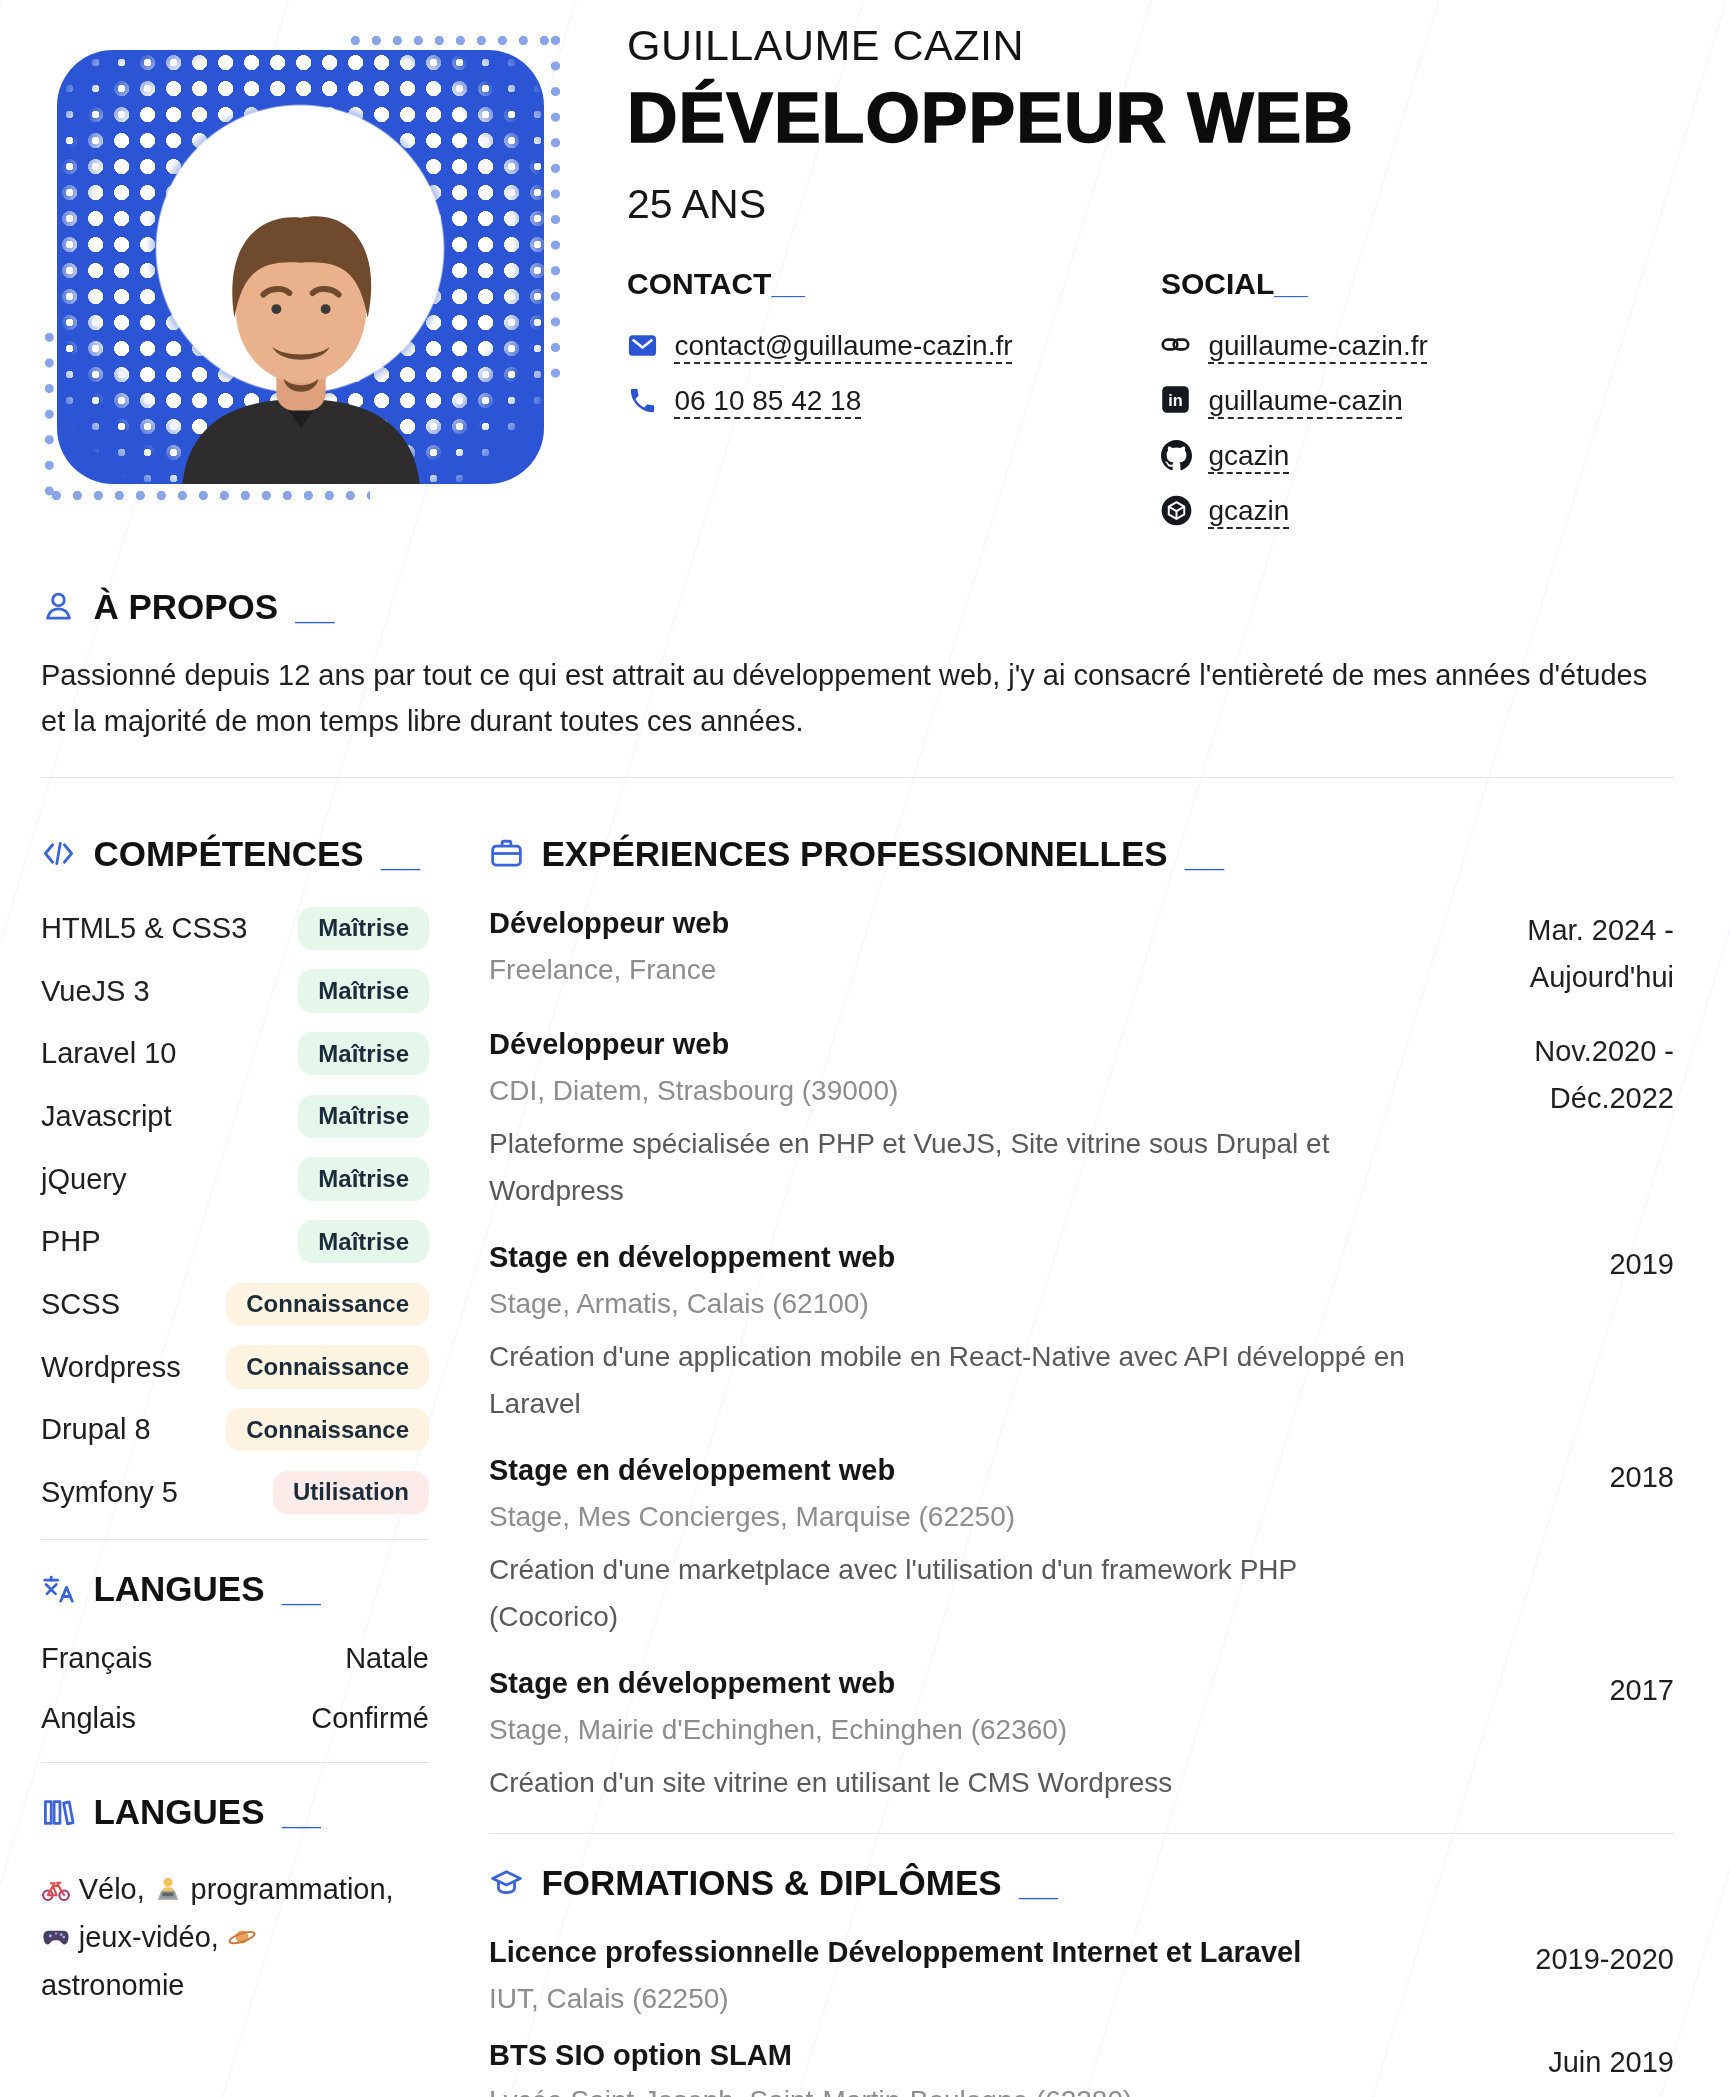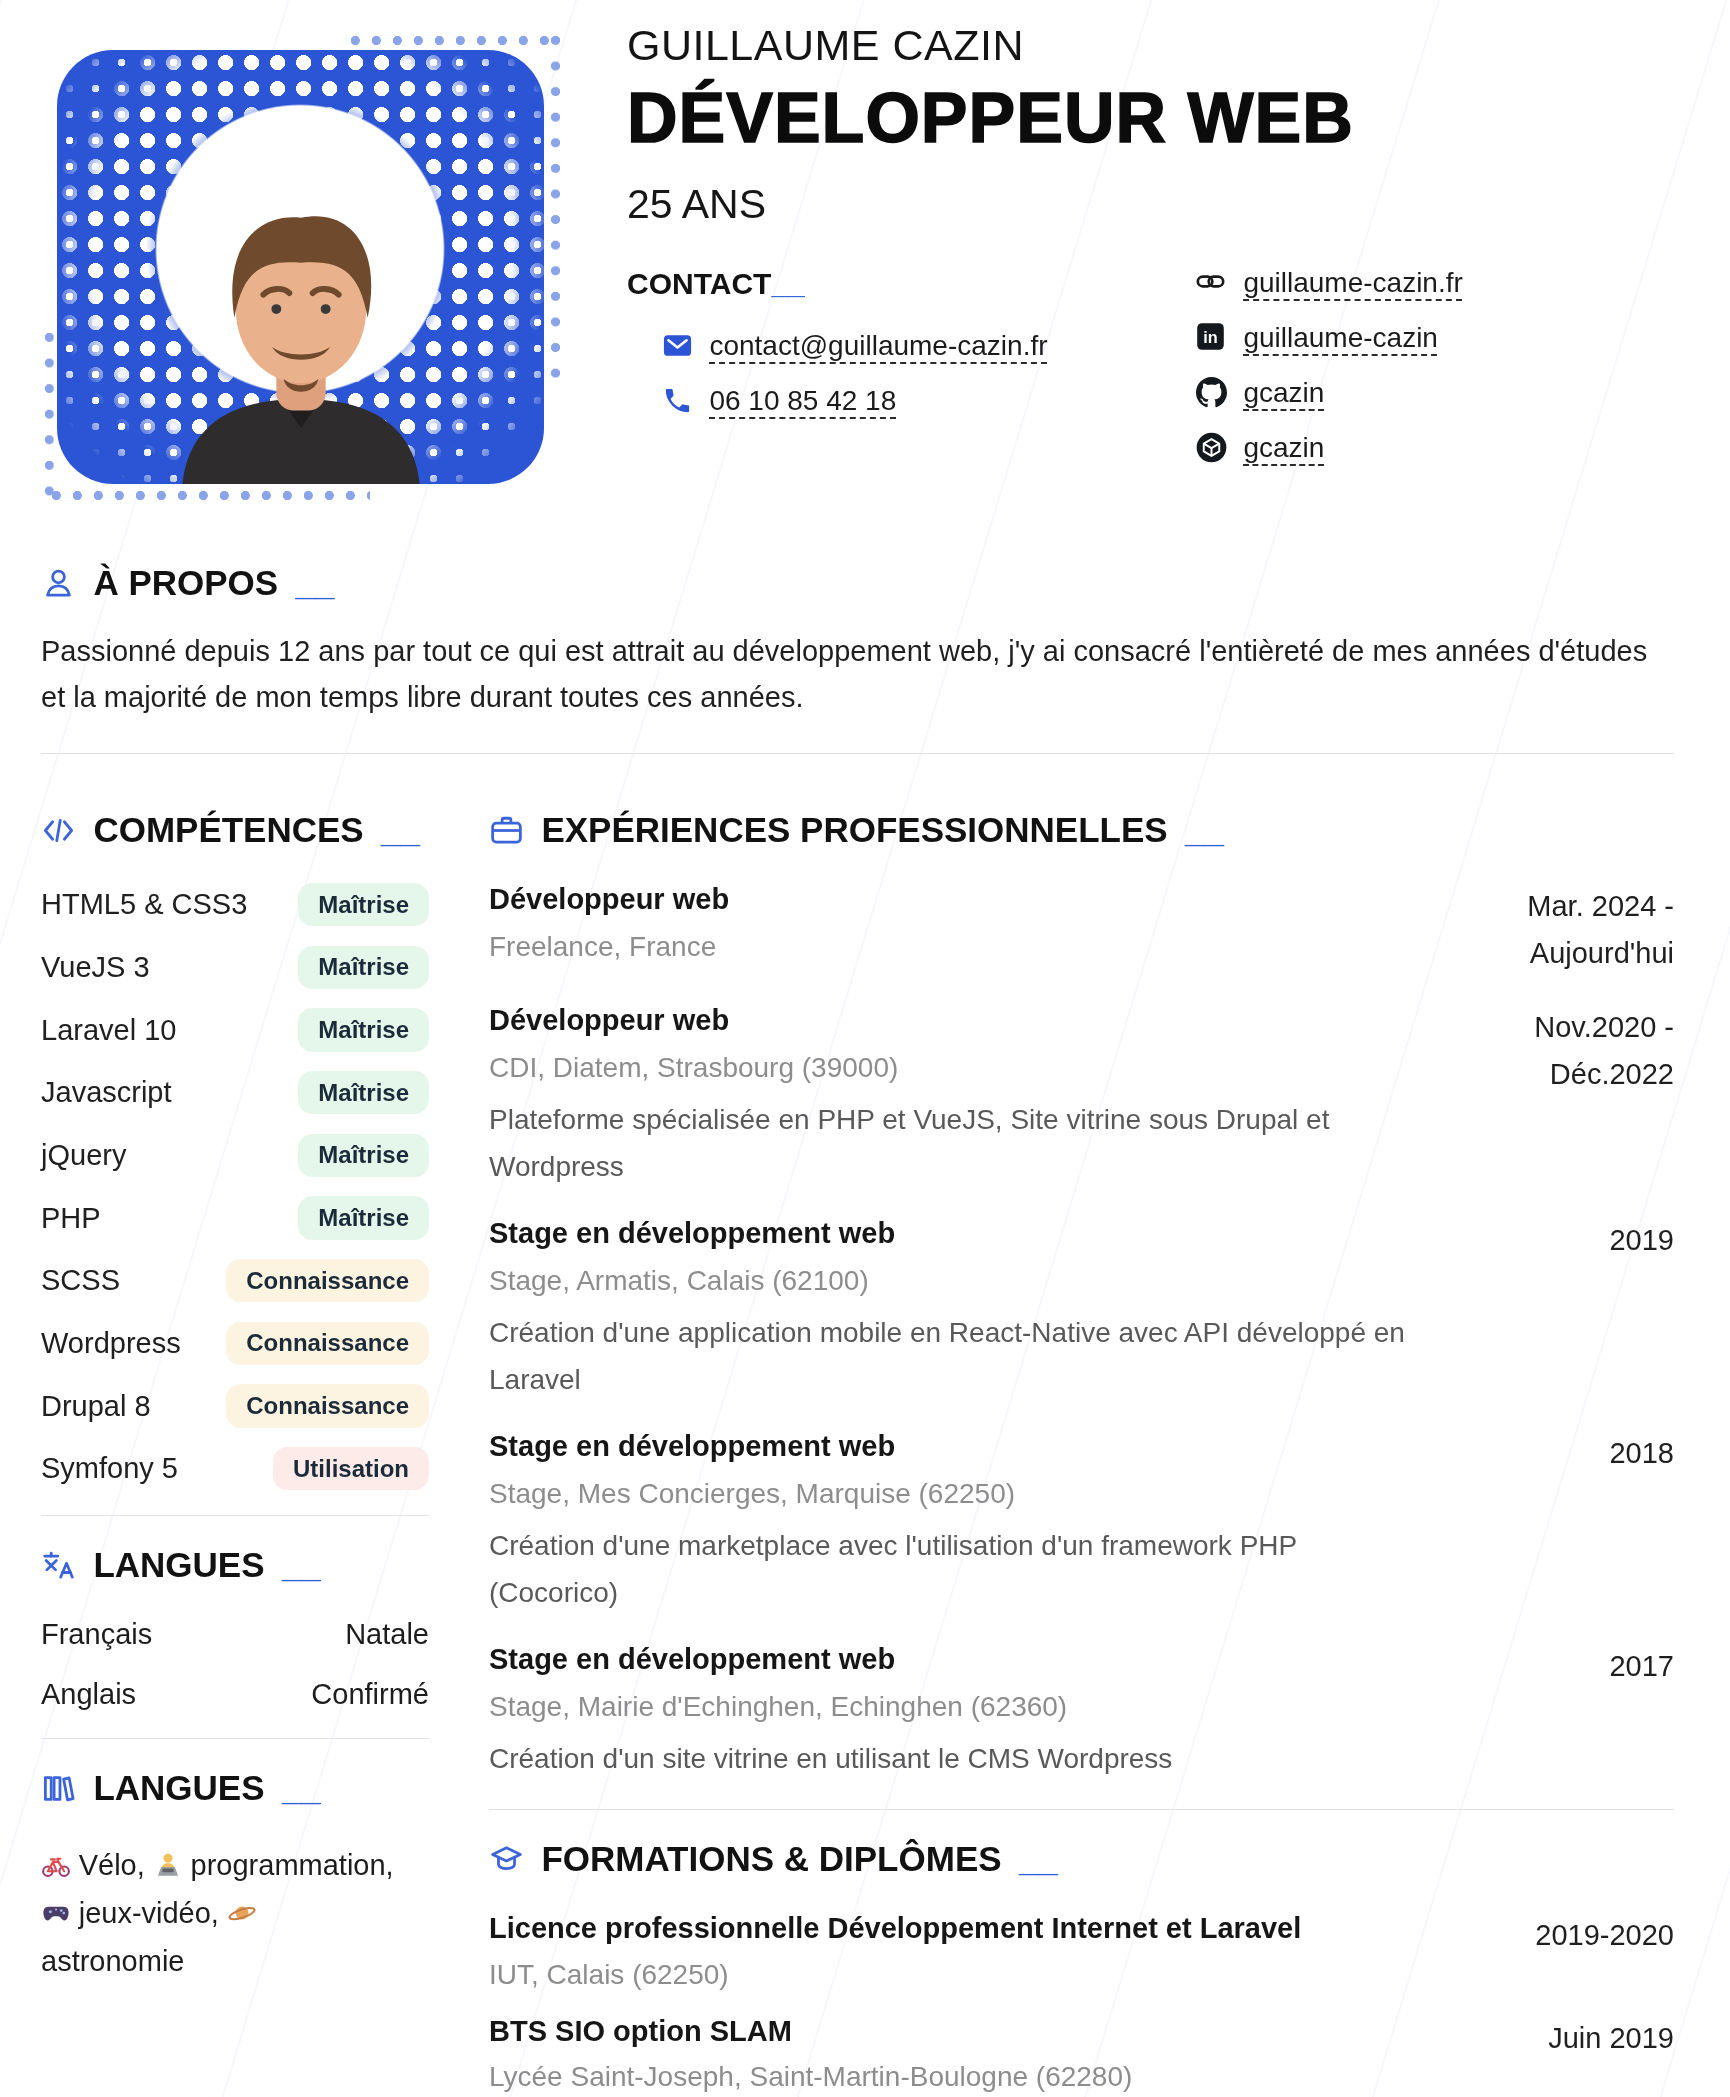--- a/index.html
+++ b/index.html
@@ -44,21 +44,21 @@
   h1{font-size:43px;font-weight:400;letter-spacing:0.5px;color:#141414;margin:0 0 7.7px;}
   h2{font-size:70px;font-weight:700;letter-spacing:1px;color:#0c0c0c;-webkit-text-stroke:1.5px #0c0c0c;margin:0 0 23px;}
   .age{font-size:41px;color:#161616;margin:0 0 39px;}
   .header-cols{display:flex;}
   .contact-col{width:534px;flex:0 0 auto;}
   .social-col{flex:1;}
   h3.mini{font-size:30px;font-weight:700;color:#131313;margin:0 0 29px;}
   .hu{color:#2f62d9;font-weight:700;}
   .crow{display:flex;align-items:center;gap:16.4px;margin-bottom:23px;font-size:28px;}
   .crow a{color:#1b1b1b;text-decoration-line:underline;text-decoration-style:dashed;text-decoration-color:#2b2b2b;text-decoration-thickness:1.9px;text-underline-offset:7.7px;}
-  .cicon{width:31px;height:31px;flex:0 0 auto;display:inline-flex;margin-left:35px;}
+  .cicon{width:31px;height:31px;flex:0 0 auto;display:inline-flex;}
   
   .shead{display:flex;align-items:center;gap:17.4px;font-size:35px;font-weight:700;color:#121212;}
   .sicon{width:35px;height:35px;flex:0 0 auto;}
   .about{margin-top:37px;}
   .about p{margin:25px 0 0;font-size:29px;line-height:46px;color:#1f1f1f;max-width:1612px;}
   hr{border:none;border-top:1.9px solid #e2e2e2;margin:0;}
   hr.full{margin:33px 0 27px;}
   .columns{display:flex;gap:60px;}
   .left{flex:0 0 388px;width:388px;}
   .right{flex:1;min-width:0;}
@@ -134,20 +134,21 @@
             <span class="cicon">
               <svg viewBox="0 0 24 24" width="31" height="31">
                   <path d="M6.6 10.8c1.5 2.9 3.8 5.2 6.7 6.7l2.2-2.2c.3-.3.7-.4 1-.2 1.1.4 2.3.6 3.6.6.5 0 .9.4.9 1V20c0 .6-.4 1-1 1C10.9 21 3 13.1 3 4c0-.6.4-1 1-1h3.3c.6 0 1 .4 1 .9 0 1.2.2 2.4.6 3.6.1.3 0 .7-.2 1l-2.1 2.3z" fill="#2b55d4"></path>
                 </svg>
             </span>
             <a href="#">06 10 85 42 18</a>
           </div>
         </div>
 
         <div class="social-col">
+          <h3 class="mini"><span>SOCIAL</span><span class="hu">__</span></h3>
           <div class="crow">
             <span class="cicon">
               <svg viewBox="0 0 24 24" width="29" height="29">
                   <rect x="1.5" y="8" width="12" height="8" rx="4" fill="none" stroke="#1a1a1a" stroke-width="2.2"></rect>
                   <rect x="10.5" y="8" width="12" height="8" rx="4" fill="none" stroke="#1a1a1a" stroke-width="2.2"></rect>
                 </svg>
             </span>
             <a href="#">guillaume-cazin.fr</a>
           </div>
           <div class="crow">

